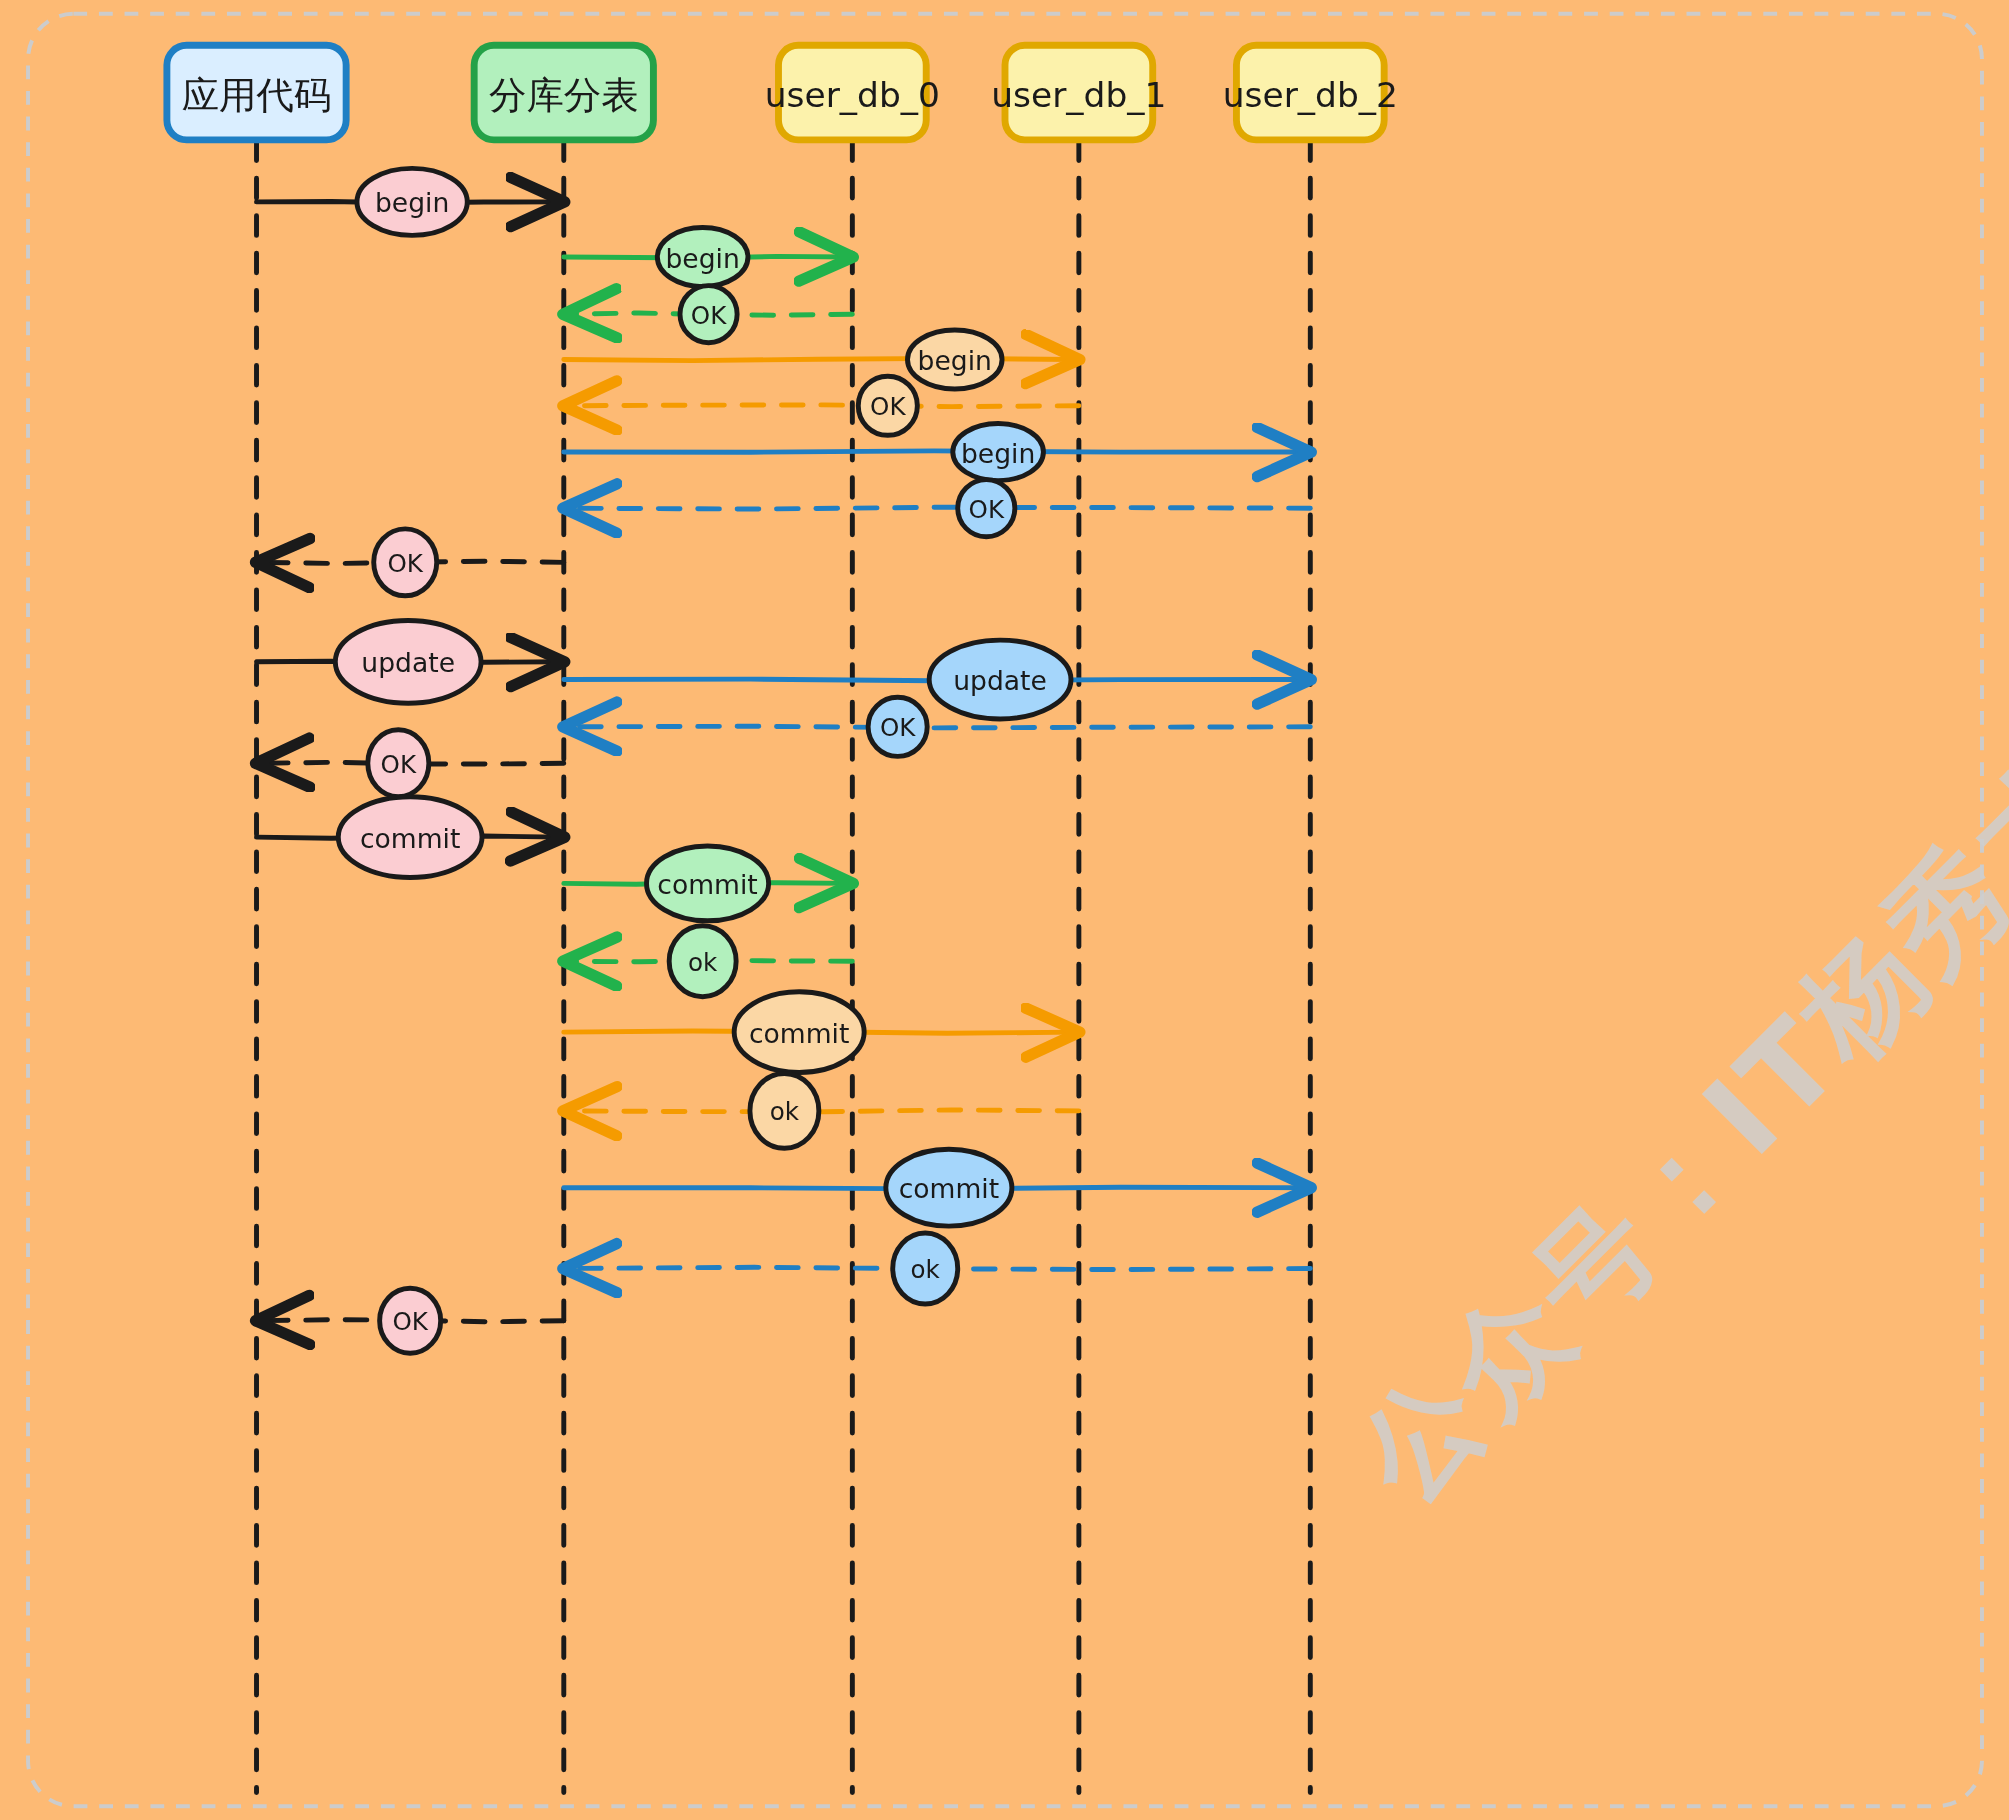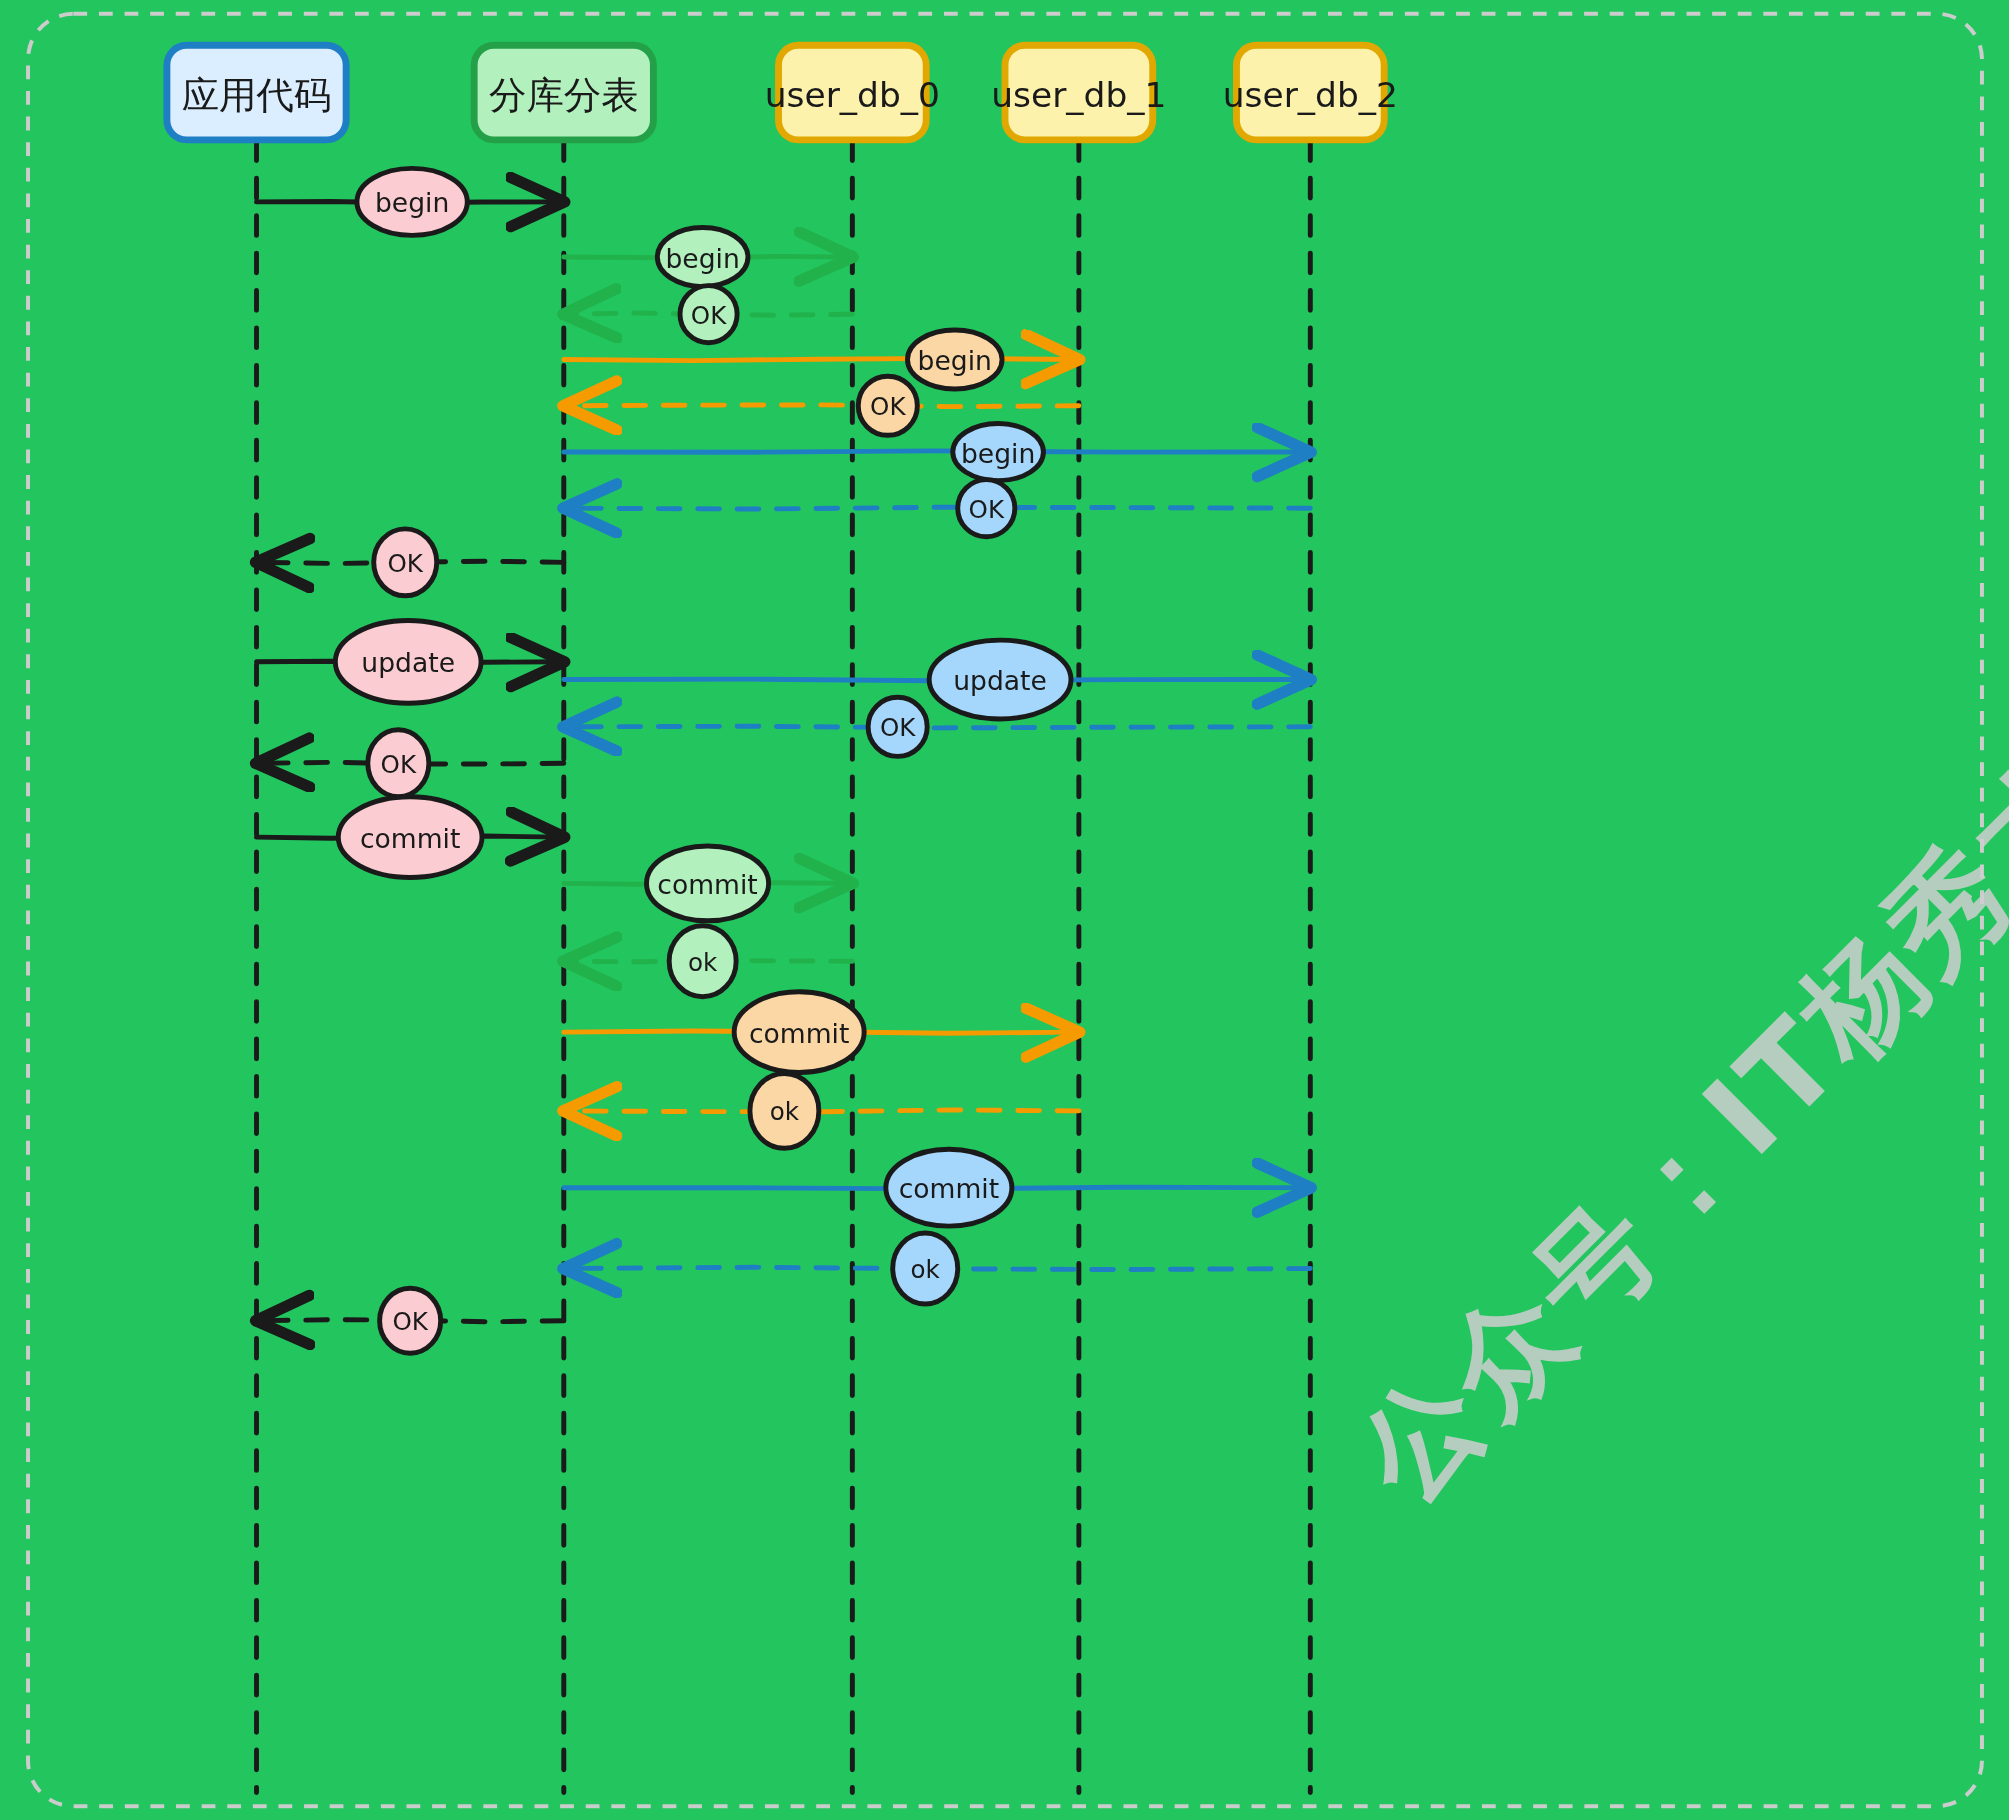--- a/index.html
+++ b/index.html
@@ -1,17 +1,17 @@
 <!DOCTYPE html>
 <html><head>
 <meta charset="utf-8">
 <style>
   html,body{margin:0;padding:0;background:#ffffff;}
   body{font-family:"DejaVu Sans","Liberation Sans",sans-serif;}
-  #stage{position:relative;width:2010px;height:1820px;background:#22c55e;overflow:hidden;}
+  #stage{position:relative;width:2010px;height:1820px;background:#fdba74;overflow:hidden;}
   #stage svg{position:absolute;left:0;top:0;}
   .msg-label{font-family:"DejaVu Sans","Liberation Sans",sans-serif;font-size:27px;fill:#1a1a1a;
              text-anchor:middle;dominant-baseline:central;}
   .msg-label.small{font-size:25px;}
   .actor-label{font-family:"DejaVu Sans","Liberation Sans",sans-serif;font-size:35px;fill:#1a1a1a;
                text-anchor:middle;dominant-baseline:central;}
   .actor-label.cjk{font-size:38px;}
   .wm{font-family:"DejaVu Sans","Liberation Sans",sans-serif;font-size:118px;fill:#cfcfcf;
       font-weight:bold;letter-spacing:6px;}
 </style>

